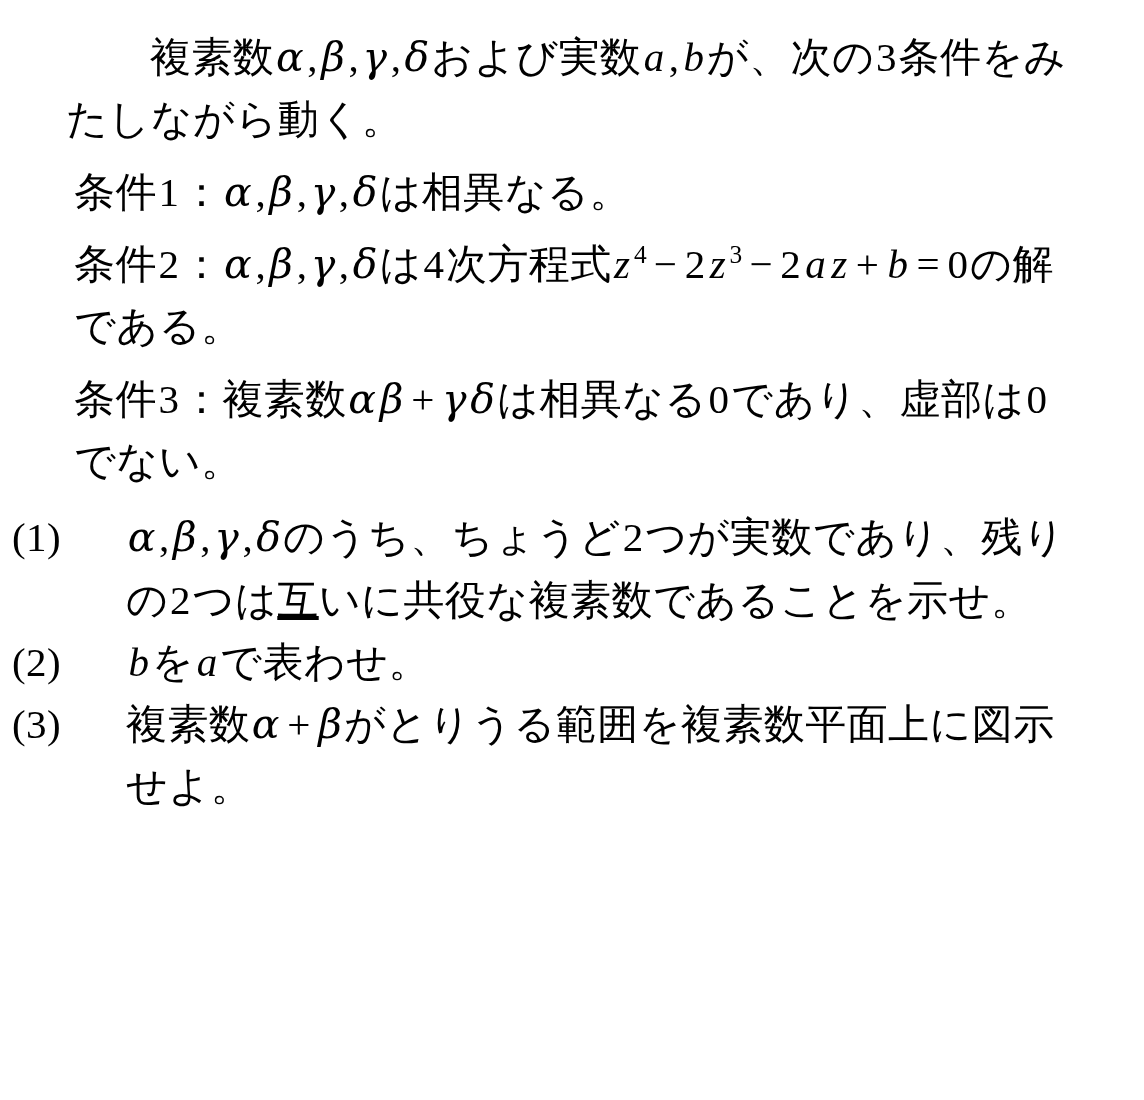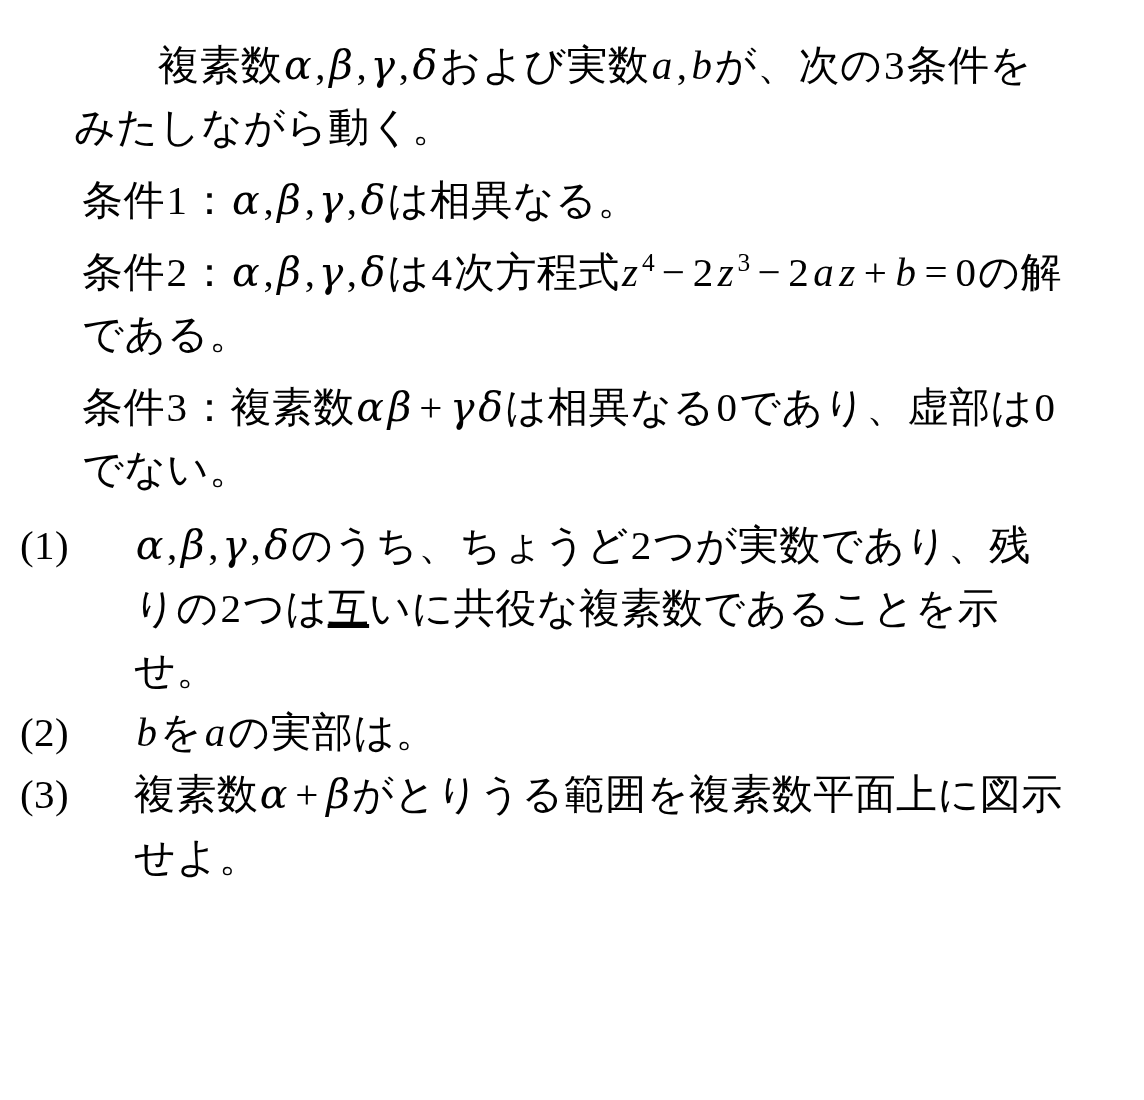--- a/index.html
+++ b/index.html
@@ -11,21 +11,21 @@
     width: 1144px;
     height: 1100px;
     font-family: "Liberation Serif", "DejaVu Serif", serif;
     color: #000000;
     overflow: hidden;
   }
   .page {
     position: relative;
     width: 1144px;
     height: 1100px;
-    padding: 16px;
+    padding: 8px;
     box-sizing: border-box;
   }
   .block {
     font-size: 41px;
     line-height: 1.52;
   }
   
   .para {
     margin: 0;
     padding: 18px 60px 0 58px;
@@ -96,21 +96,21 @@
     <p class="cond"><span>条件</span><span class="num">1</span><span>：</span><span class="mathgreek">α</span><span class="num">,</span><span class="mathgreek">β</span><span class="num">,</span><span class="mathgreek">γ</span><span class="num">,</span><span class="mathgreek">δ</span><span>は相異なる。</span></p>
 
     <p class="cond"><span>条件</span><span class="num">2</span><span>：</span><span class="mathgreek">α</span><span class="num">,</span><span class="mathgreek">β</span><span class="num">,</span><span class="mathgreek">γ</span><span class="num">,</span><span class="mathgreek">δ</span><span>は</span><span class="num">4</span><span>次方程式</span><span class="mathvar">z</span><sup class="num">4</sup><span class="op num">−</span><span class="num">2</span><span class="mathvar">z</span><sup class="num">3</sup><span class="op num">−</span><span class="num">2</span><span class="mathvar">a</span><span class="mathvar">z</span><span class="op num">+</span><span class="mathvar">b</span><span class="op num">=</span><span class="num">0</span><span>の解である。</span></p>
 
     <p class="cond"><span>条件</span><span class="num">3</span><span>：</span><span>複素数</span><span class="mathgreek">α</span><span class="mathgreek">β</span><span class="op num">+</span><span class="mathgreek">γ</span><span class="mathgreek">δ</span><span>は相異なる</span><span class="num">0</span><span>であり、虚部は</span><span class="num">0</span><span>でない。</span></p>
 
     <div class="items">
 
       <p class="item"><span class="marker">(1)</span><span class="mathgreek">α</span><span class="num">,</span><span class="mathgreek">β</span><span class="num">,</span><span class="mathgreek">γ</span><span class="num">,</span><span class="mathgreek">δ</span><span>のうち、ちょうど</span><span class="num">2</span><span>つが実数であり、残りの</span><span class="num">2</span><span>つは</span><span class="underline-word">互</span><span>いに共役な複素数であることを示せ。</span></p>
 
-      <p class="item"><span class="marker">(2)</span><span class="mathvar">b</span><span>を</span><span class="mathvar">a</span><span>の実部は。</span></p>
+      <p class="item"><span class="marker">(2)</span><span class="mathvar">b</span><span>を</span><span class="mathvar">a</span><span>で表わせ。</span></p>
 
       <p class="item"><span class="marker">(3)</span><span>複素数</span><span class="mathgreek">α</span><span class="op num">+</span><span class="mathgreek">β</span><span>がとりうる範囲を複素数平面上に図示せよ。</span></p>
 
     </div>
 
   </div>
 
 </div>
 
 </body></html>

